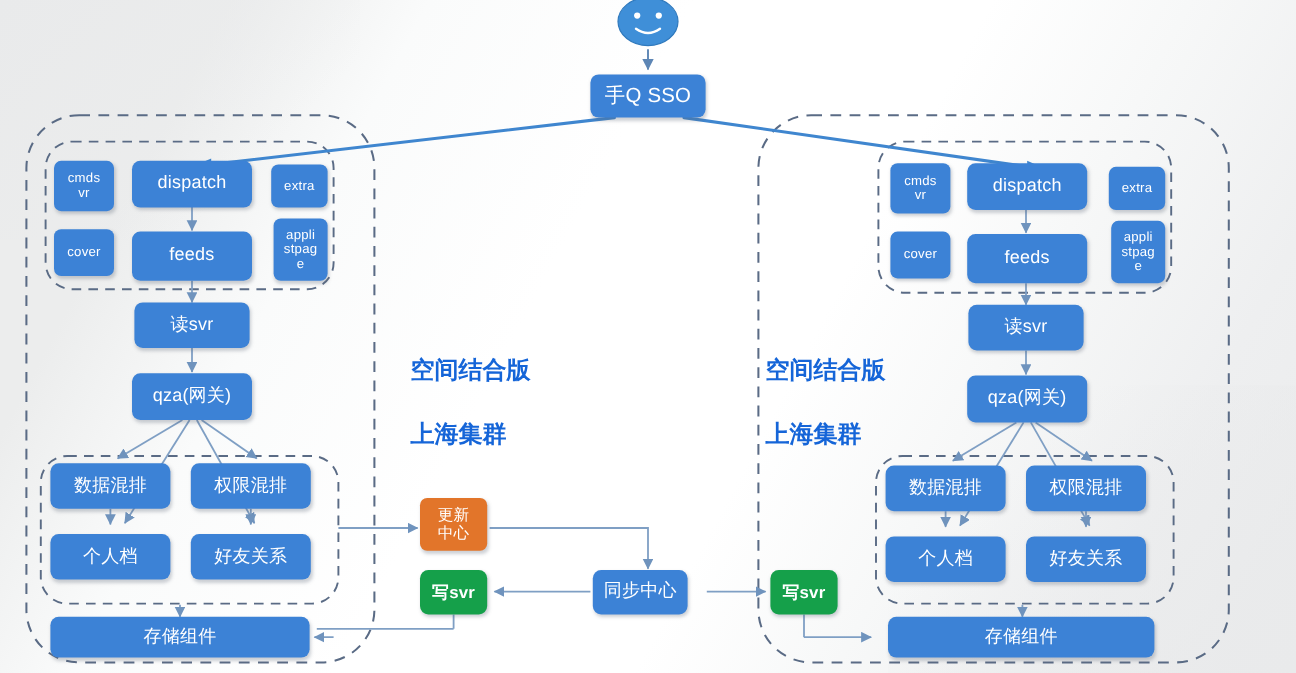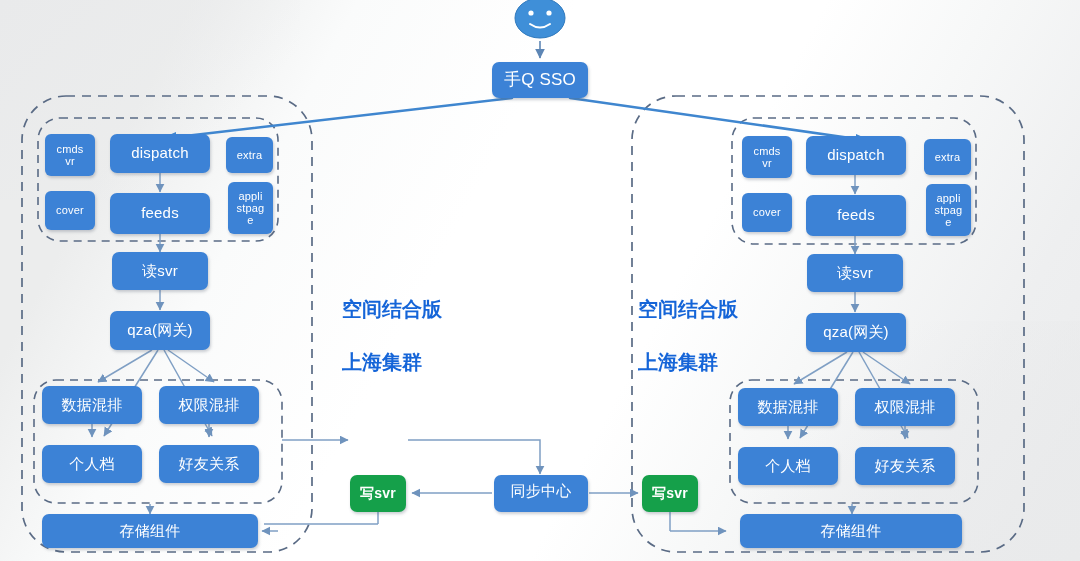--- a/index.html
+++ b/index.html
@@ -157,23 +157,27 @@
 
   <div class="node mid" style="left:112px;top:252px;width:96px;height:38px;">读svr</div>
   <div class="node mid" style="left:110px;top:311px;width:100px;height:39px;">qza(网关)</div>
 
   <div class="node mid" style="left:42px;top:386px;width:100px;height:38px;">数据混排</div>
   <div class="node mid" style="left:159px;top:386px;width:100px;height:38px;">权限混排</div>
   <div class="node mid" style="left:42px;top:445px;width:100px;height:38px;">个人档</div>
   <div class="node mid" style="left:159px;top:445px;width:100px;height:38px;">好友关系</div>
   <div class="node mid" style="left:42px;top:514px;width:216px;height:34px;">存储组件</div>
 
+  <div class="node orange small" style="left:350px;top:415px;width:56px;height:44px;flex-direction:column;font-size:13px;">
+    <span>更新</span>
+    <span>中心</span>
+  </div>
   <div class="node green mid" style="left:350px;top:475px;width:56px;height:37px;font-size:14px;">写svr</div>
 
-  <div class="node mid" style="left:494px;top:475px;width:94px;height:37px;font-family:Liberation Mono, monospace;">同步中心</div>
+  <div class="node mid" style="left:494px;top:475px;width:79px;height:37px;">同步中心</div>
 
   <div class="clusterlabel" style="left:638px;top:270px;">
     <span>空间结合版</span><br>
     <span>上海集群</span>
   </div>
 
   <div class="node small" style="left:742px;top:136px;width:50px;height:42px;flex-direction:column;">
     <span>cmds</span>
     <span>vr</span>
   </div>

